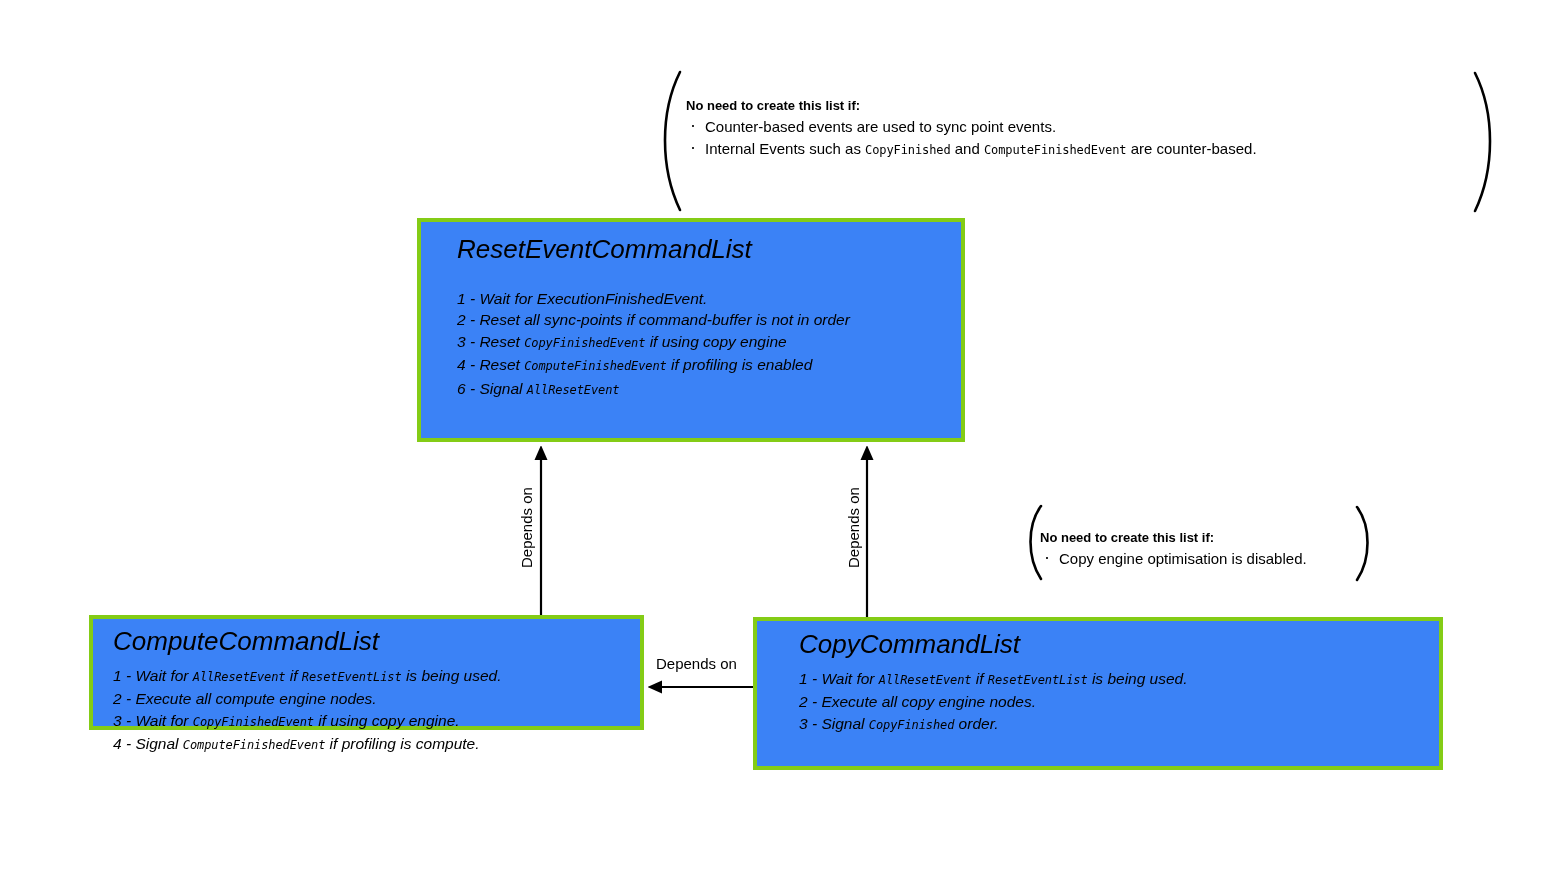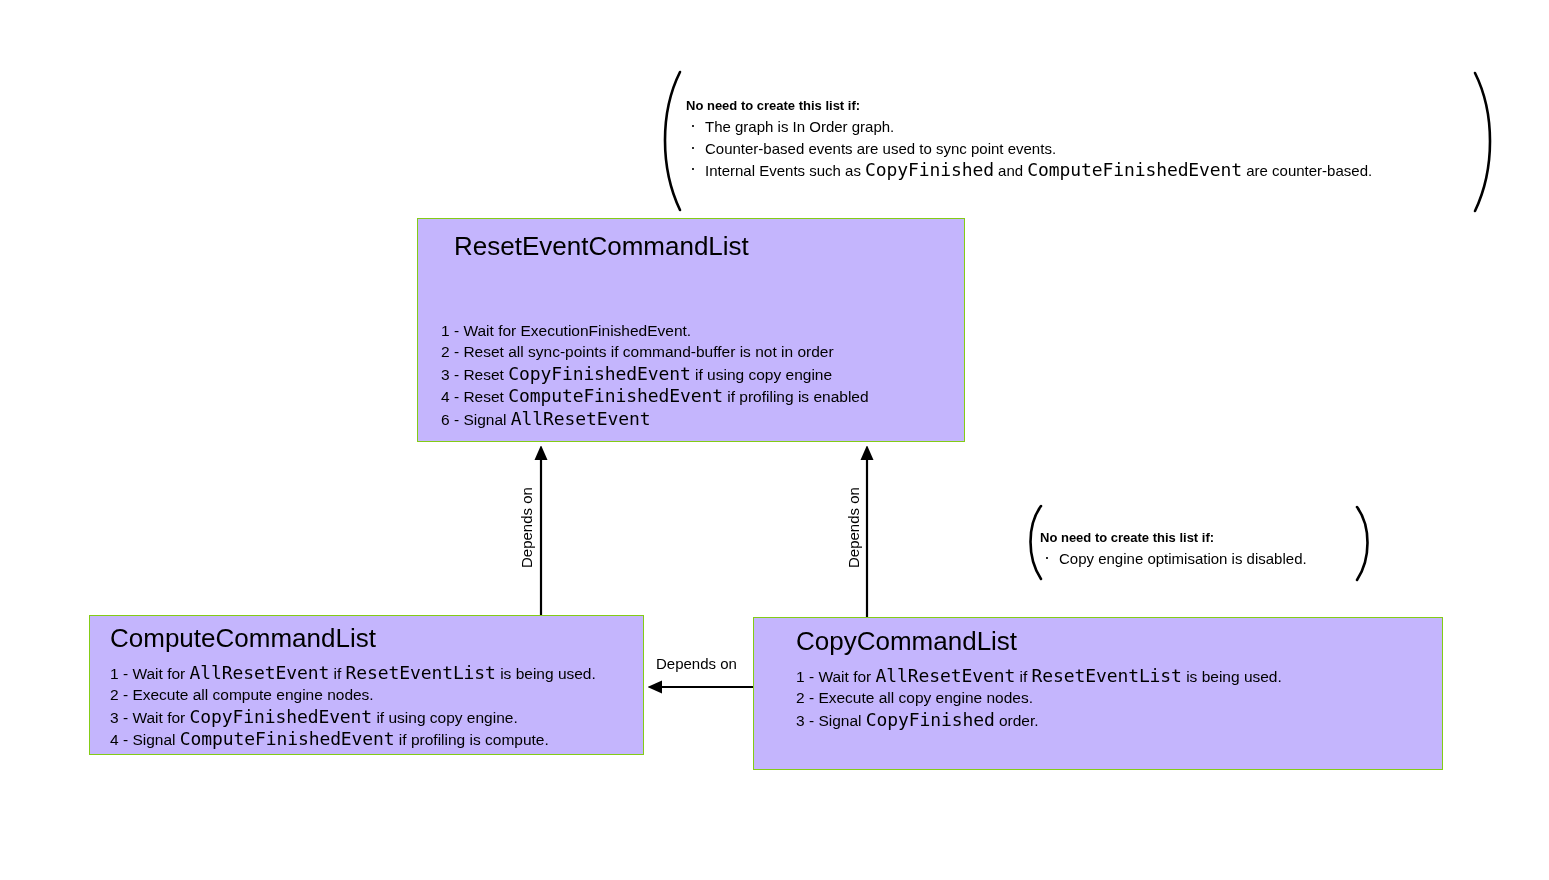--- a/index.html
+++ b/index.html
@@ -16,23 +16,24 @@
     width: 1549px;
     height: 880px;
     background: #ffffff;
     overflow: hidden;
   }
 
   
   .node-box {
     position: absolute;
     box-sizing: border-box;
-    border: 1px solid #84cc16;
-    background: #c4b5fd;
+    border: 4px solid #84cc16;
+    background: #3b82f6;
     z-index: 3;
+    font-style: italic;
   }
   .node-title {
     font-size: 26px;
     font-weight: 400;
     line-height: 1.12;
     white-space: nowrap;
     color: #000;
   }
   .node-steps {
     list-style: none;
@@ -40,33 +41,33 @@
     padding: 0;
   }
   .node-steps li {
     font-size: 15.5px;
     line-height: 21.4px;
     white-space: nowrap;
     color: #000;
   }
   .mono {
     font-family: "DejaVu Sans Mono", monospace;
-    font-size: 18px;
+    font-size: 12px;
     letter-spacing: -0.1px;
   }
 
   
   #box-reset {
     left: 417px; top: 218px; width: 548px; height: 224px;
   }
   #box-reset .node-title { position: absolute; left: 36px; top: 13px; }
-  #box-reset .node-steps { position: absolute; left: 23px; top: 66px; margin-top: 35px; }
+  #box-reset .node-steps { position: absolute; left: 36px; top: 66px; }
 
   #box-compute {
-    left: 89px; top: 615px; width: 555px; height: 140px;
+    left: 89px; top: 615px; width: 555px; height: 115px;
   }
   #box-compute .node-title { position: absolute; left: 20px; top: 8px; }
   #box-compute .node-steps { position: absolute; left: 20px; top: 46px; }
 
   #box-copy {
     left: 753px; top: 617px; width: 690px; height: 153px;
   }
   #box-copy .node-title { position: absolute; left: 42px; top: 9px; }
   #box-copy .node-steps { position: absolute; left: 42px; top: 47px; }
 
@@ -201,21 +202,20 @@
       </ul>
   </div>
 
   <svg class="bracket" style="left:655px; top:60px; width:860px; height:165px;" viewBox="0 0 860 165">
     <path d="M 25,12 C 5,52 5,108 25,150" stroke="#000000" stroke-width="2.6" fill="none" stroke-linecap="round"></path>
     <path d="M 820,13 C 840,53 840,109 820,151" stroke="#000000" stroke-width="2.6" fill="none" stroke-linecap="round"></path>
   </svg>
   <div class="annotation" id="ann-top">
     <div class="ann-title">No need to create this list if:</div>
     <ul class="ann-list">
-        <li><span>The graph is In Order graph.</span></li>
         <li><span>Counter-based events are used to sync point events.</span></li>
         <li><span>Internal Events such as </span><span class="mono">CopyFinished</span><span> and </span><span class="mono">ComputeFinishedEvent</span><span> are counter-based.</span></li>
       </ul>
   </div>
 
   <svg class="bracket" style="left:1025px; top:500px; width:350px; height:86px;" viewBox="0 0 350 86">
     <path d="M 16,6 C 2,25 2,58 16,79" stroke="#000000" stroke-width="2.6" fill="none" stroke-linecap="round"></path>
     <path d="M 332,7 C 346,26 346,59 332,80" stroke="#000000" stroke-width="2.6" fill="none" stroke-linecap="round"></path>
   </svg>
   <div class="annotation" id="ann-bottom">

